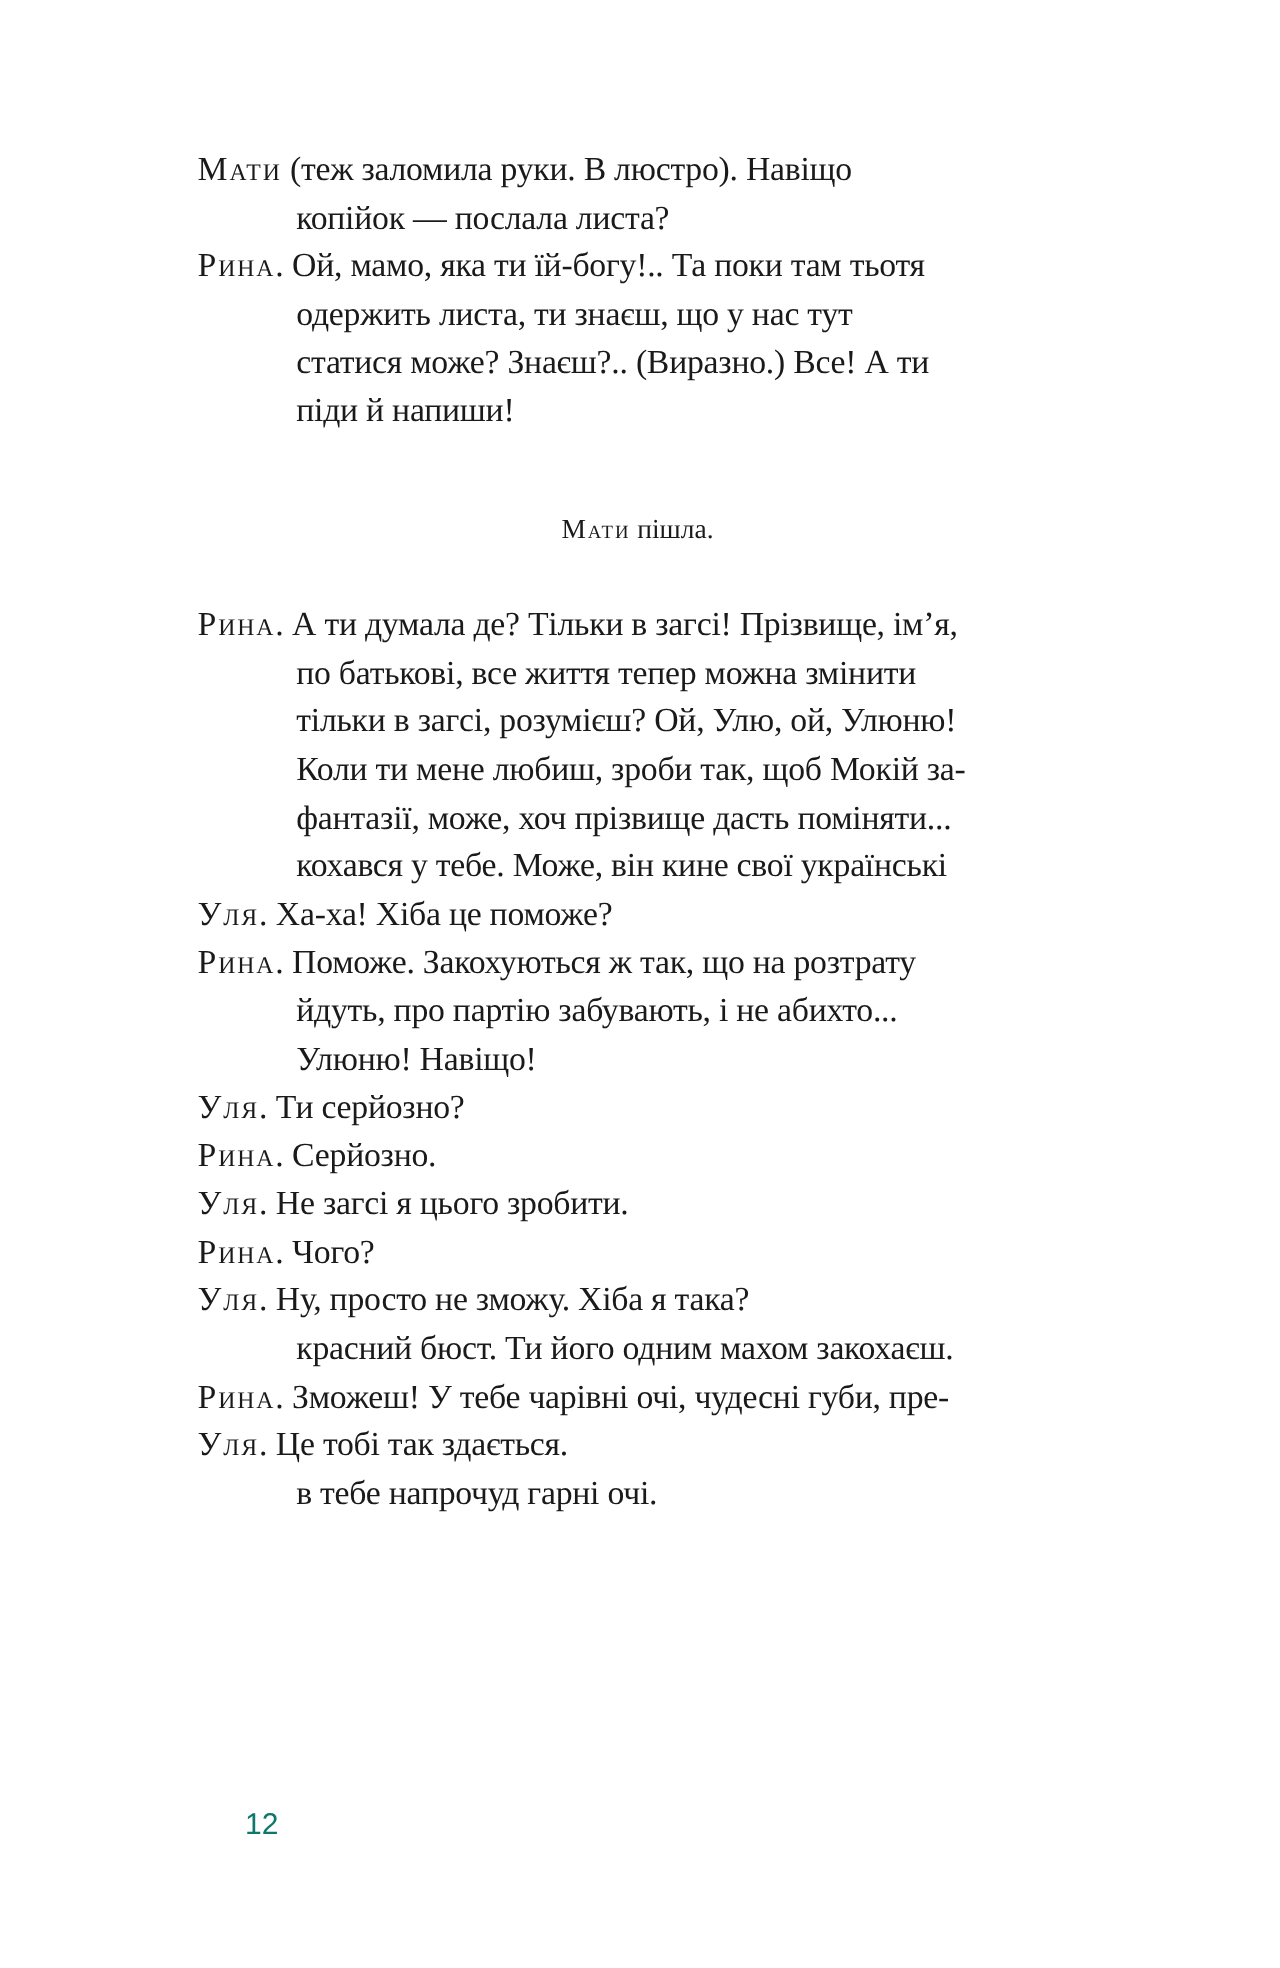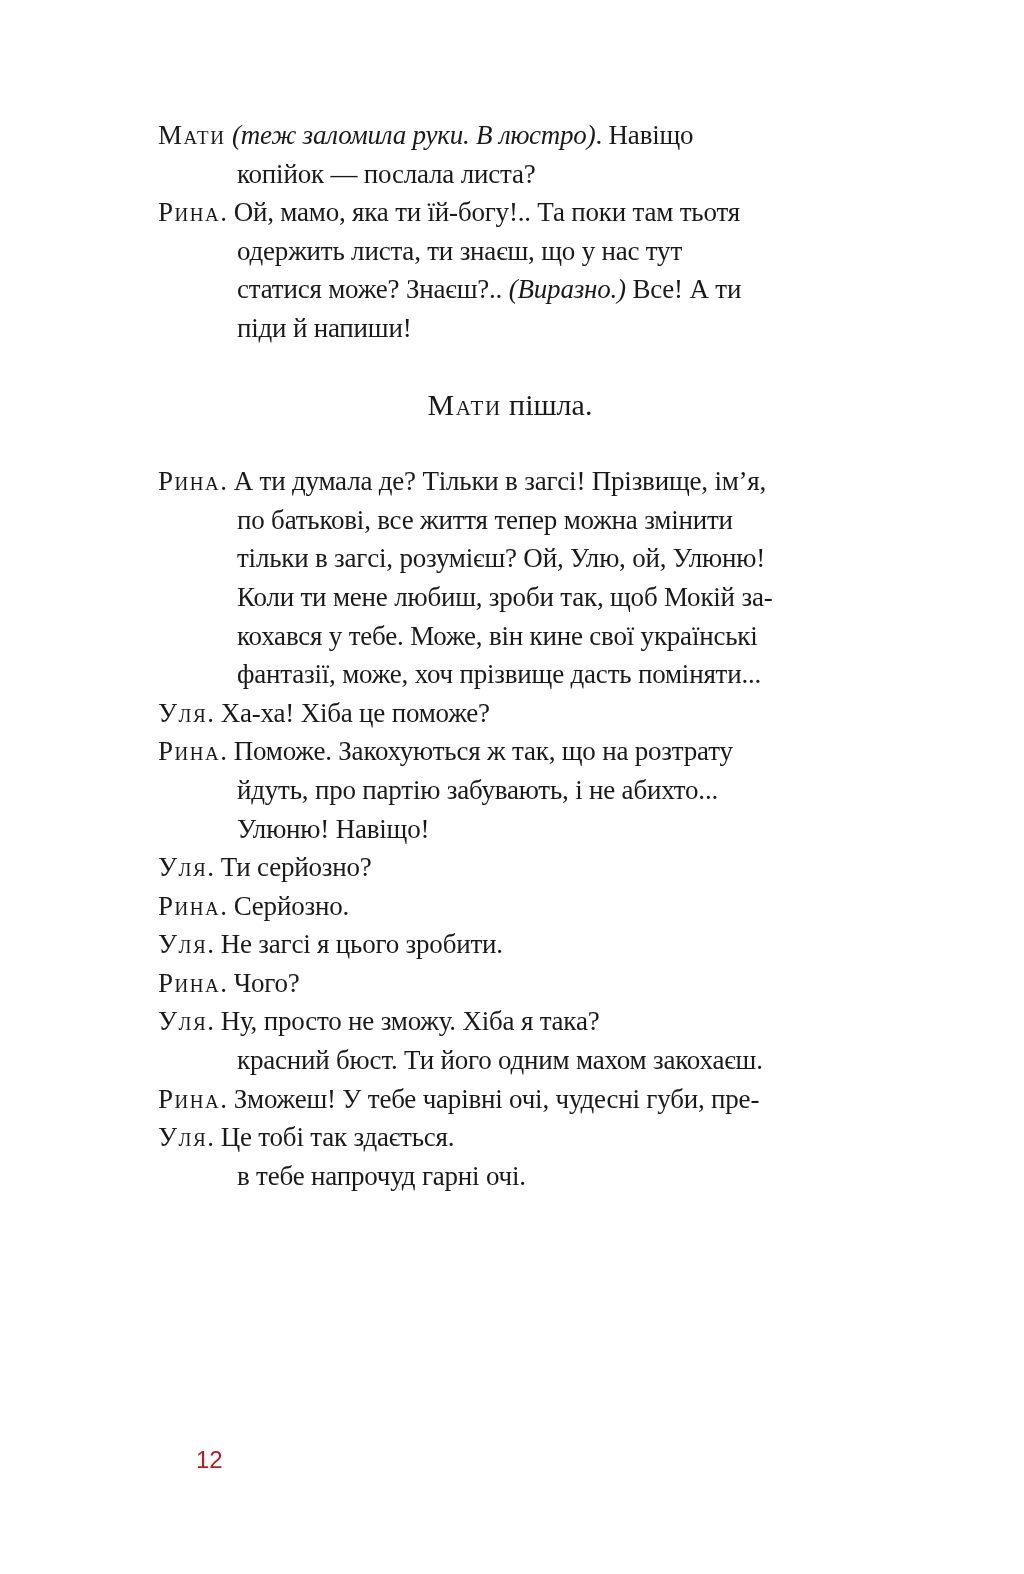--- a/index.html
+++ b/index.html
@@ -31,37 +31,36 @@
     padding-left: 79px;
   }
   .speaker {
     font-variant: small-caps;
     letter-spacing: 1.5px;
   }
   .dot {
     letter-spacing: 0;
   }
   .stage {
-    font-style: italic;
   }
   .stage-dir {
-    font-size: 30px;
+    font-size: 22px;
     line-height: 38.6px;
     text-align: center;
-    margin-top: 38px;
+    margin-top: 56px;
     margin-bottom: 38px;
     padding-right: 6px;
   }
   .page-number {
     position: absolute;
     left: 196px;
     top: 1446px;
     font-family: "Liberation Sans", "DejaVu Sans", sans-serif;
     font-size: 24px;
-    color: #b91c1c;
+    color: #0f766e;
   }
 </style>
 </head>
 <body>
 
 <div class="page">
 
   <div>
     <div class="line"><span class="speaker">Мати</span> <span class="stage">(теж заломила руки. В люстро)</span><span>. Навіщо</span></div>
     <div class="line cont">копійок — послала листа?</div>
@@ -75,22 +74,22 @@
   </div>
 
   <div class="stage-dir"><span class="speaker">Мати</span><span> пішла.</span></div>
 
   <div id="dialogue">
       <div>
         <div class="line"><span class="speaker">Рина</span><span class="dot">. </span><span>А ти думала де? Тільки в загсі! Прізвище, ім’я,</span></div>
         <div class="line cont">по батькові, все життя тепер можна змінити</div>
         <div class="line cont">тільки в загсі, розумієш? Ой, Улю, ой, Улюню!</div>
         <div class="line cont">Коли ти мене любиш, зроби так, щоб Мокій за-</div>
+        <div class="line cont">фантазії, може, хоч прізвище дасть поміняти...</div>
         <div class="line cont">кохався у тебе. Може, він кине свої українські</div>
-        <div class="line cont">фантазії, може, хоч прізвище дасть поміняти...</div>
       </div>
       <div>
         <div class="line"><span class="speaker">Уля</span><span class="dot">. </span><span>Ха-ха! Хіба це поможе?</span></div>
       </div>
       <div>
         <div class="line"><span class="speaker">Рина</span><span class="dot">. </span><span>Поможе. Закохуються ж так, що на розтрату</span></div>
         <div class="line cont">йдуть, про партію забувають, і не абихто...</div>
         <div class="line cont">Улюню! Навіщо!</div>
       </div>
       <div>

